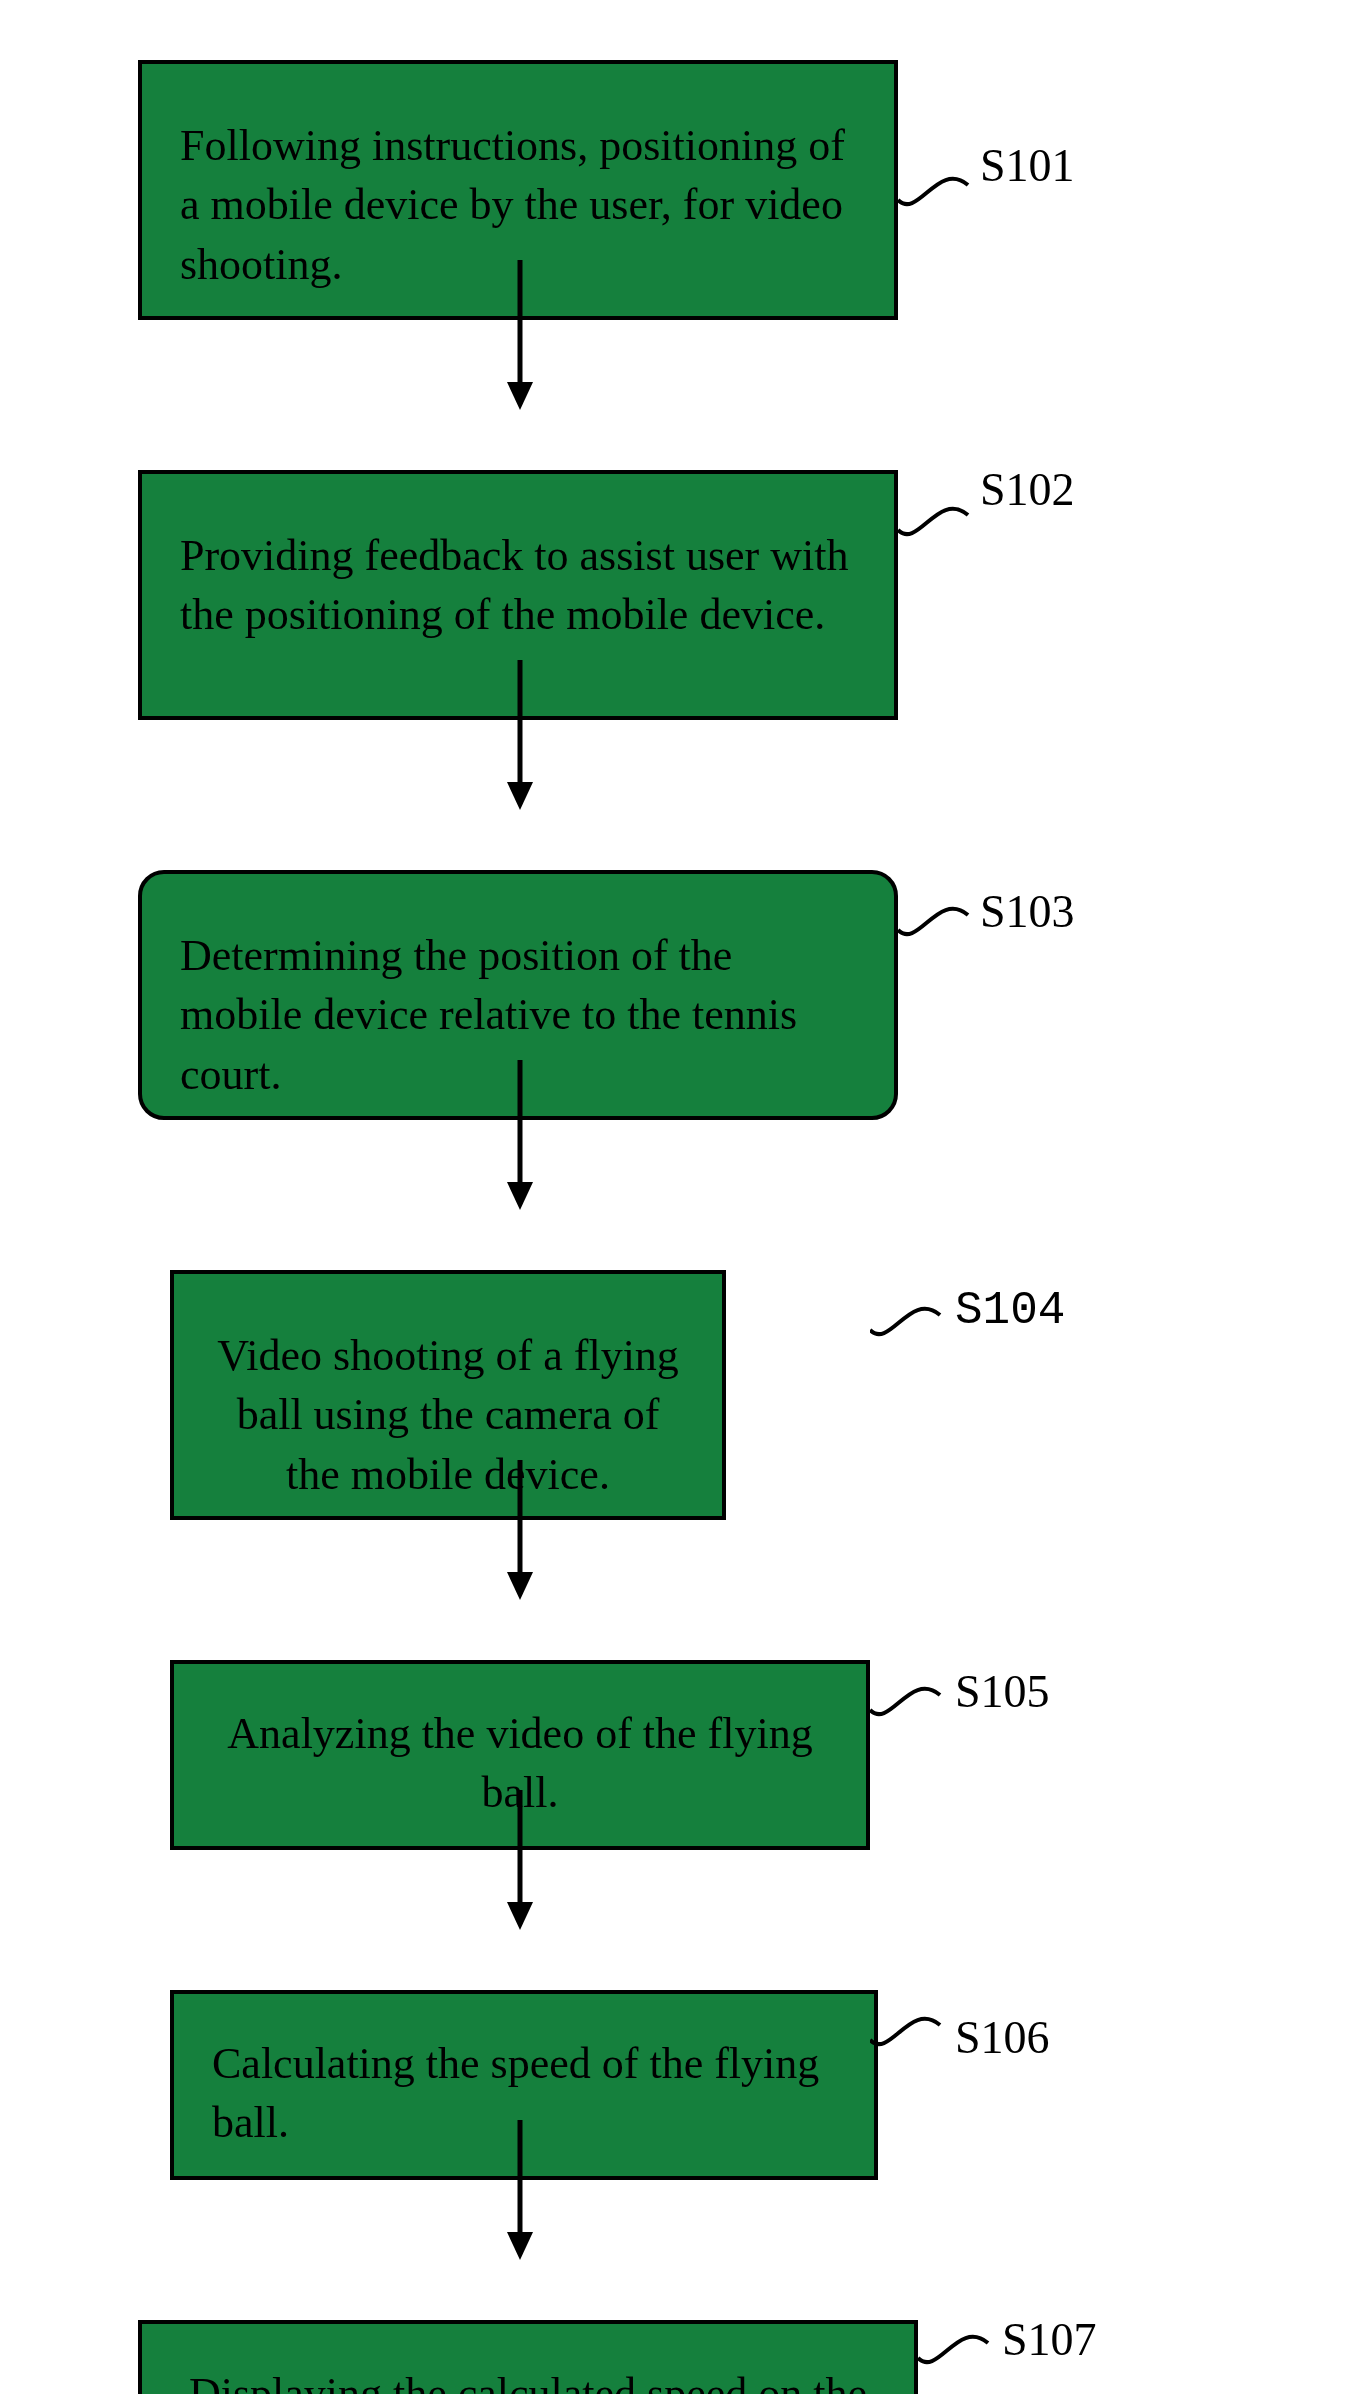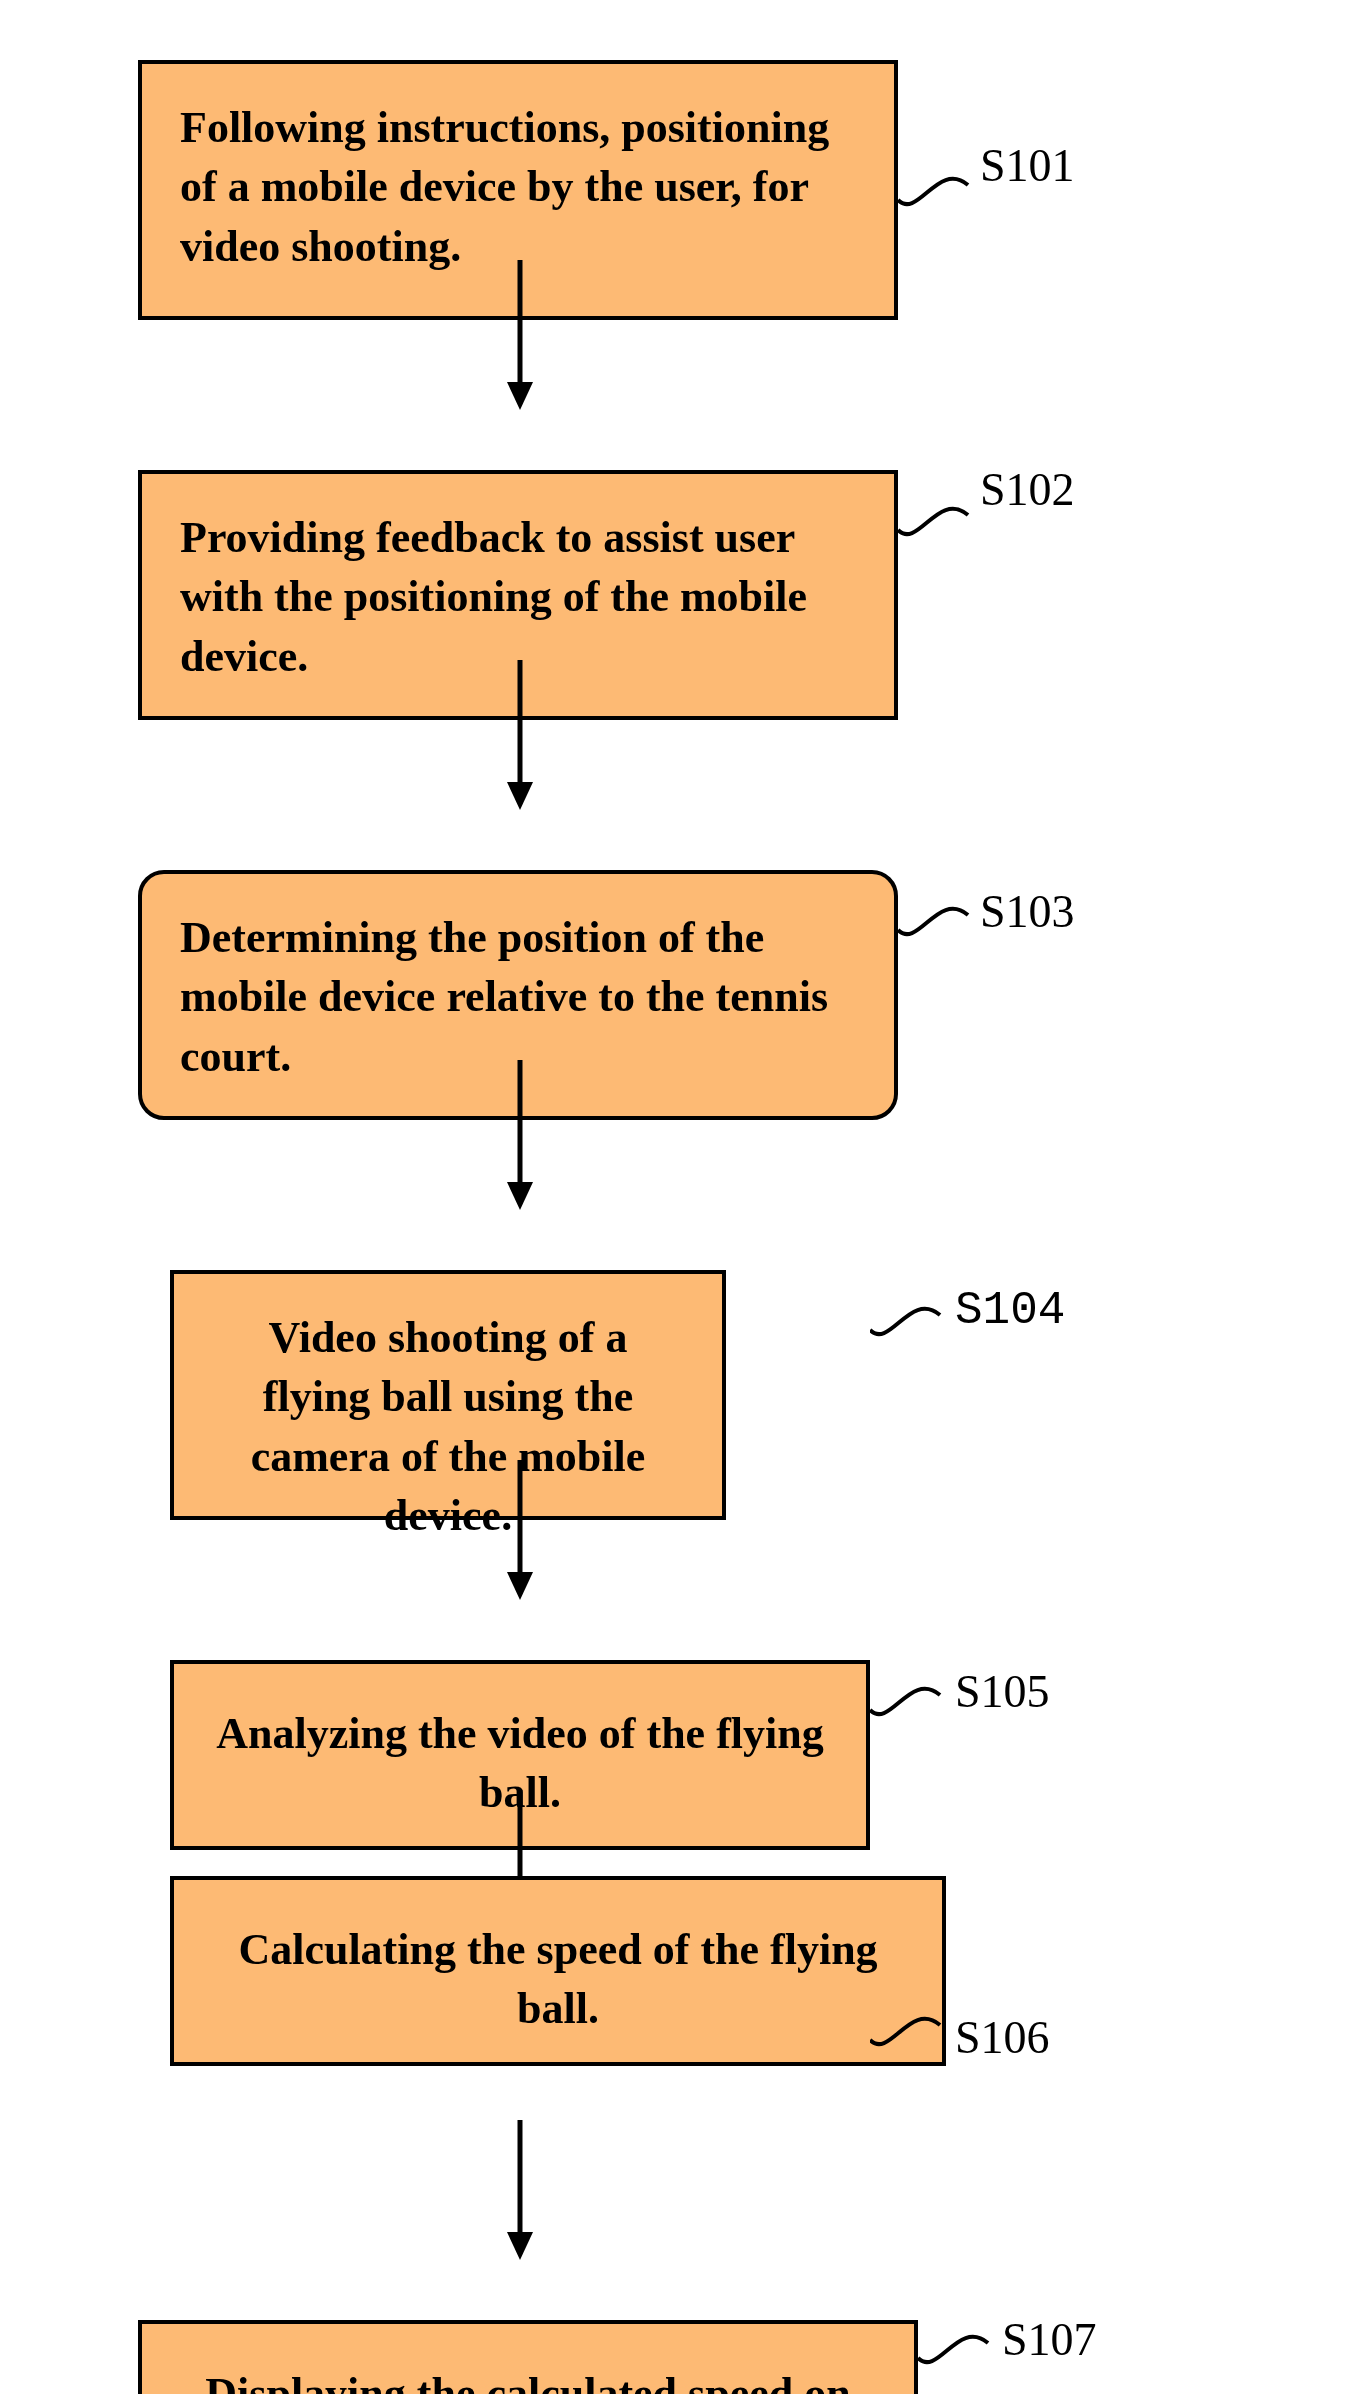--- a/index.html
+++ b/index.html
@@ -16,27 +16,26 @@
     height: 100%;
     padding: 60px 0 0 0;
   }
   .step-row {
     position: relative;
     width: 100%;
     margin-bottom: 0;
   }
   .step-box {
     border: 4px solid #000;
-    background: #fdba74;
+    background: #15803d;
     font-size: 44px;
     line-height: 1.35;
-    padding: 34px 38px;
+    padding: 52px 38px;
     text-align: left;
     box-sizing: border-box;
-    font-weight: bold;
   }
   .step-label {
     position: absolute;
     font-size: 46px;
     font-weight: 400;
   }
   .label-curve {
     stroke: #000;
     stroke-width: 4;
     fill: none;
@@ -121,21 +120,21 @@
     </svg>
     <div class="step-label" style="position:absolute; left:955px; top:1605px;">S105</div>
   </div>
 
   <svg class="arrow-line" style="position:absolute; left:505px; top:1790px;" width="30" height="145">
     <line x1="15" y1="0" x2="15" y2="120" stroke="#000" stroke-width="5"></line>
     <polygon points="15,140 2,112 28,112" fill="#000"></polygon>
   </svg>
 
   <div class="step-row">
-    <div class="step-box" style="position:absolute; left:170px; top:1816px; width:776px; height:190px; text-align:center; padding-top:40px;">
+    <div class="step-box" style="position:absolute; left:170px; top:1930px; width:708px; height:190px; text-align:left; padding-top:40px;">
       <span>Calculating the speed of the flying ball.</span>
     </div>
     <svg class="label-curve" style="position:absolute; left:870px; top:1950px;" width="80" height="60">
       <path d="M0,30 C20,50 40,-10 70,15" stroke="#000" stroke-width="4" fill="none"></path>
     </svg>
     <div class="step-label" style="position:absolute; left:955px; top:1935px;margin-top:16px;">S106</div>
   </div>
 
   <svg class="arrow-line" style="position:absolute; left:505px; top:2120px;" width="30" height="145">
     <line x1="15" y1="0" x2="15" y2="120" stroke="#000" stroke-width="5"></line>

